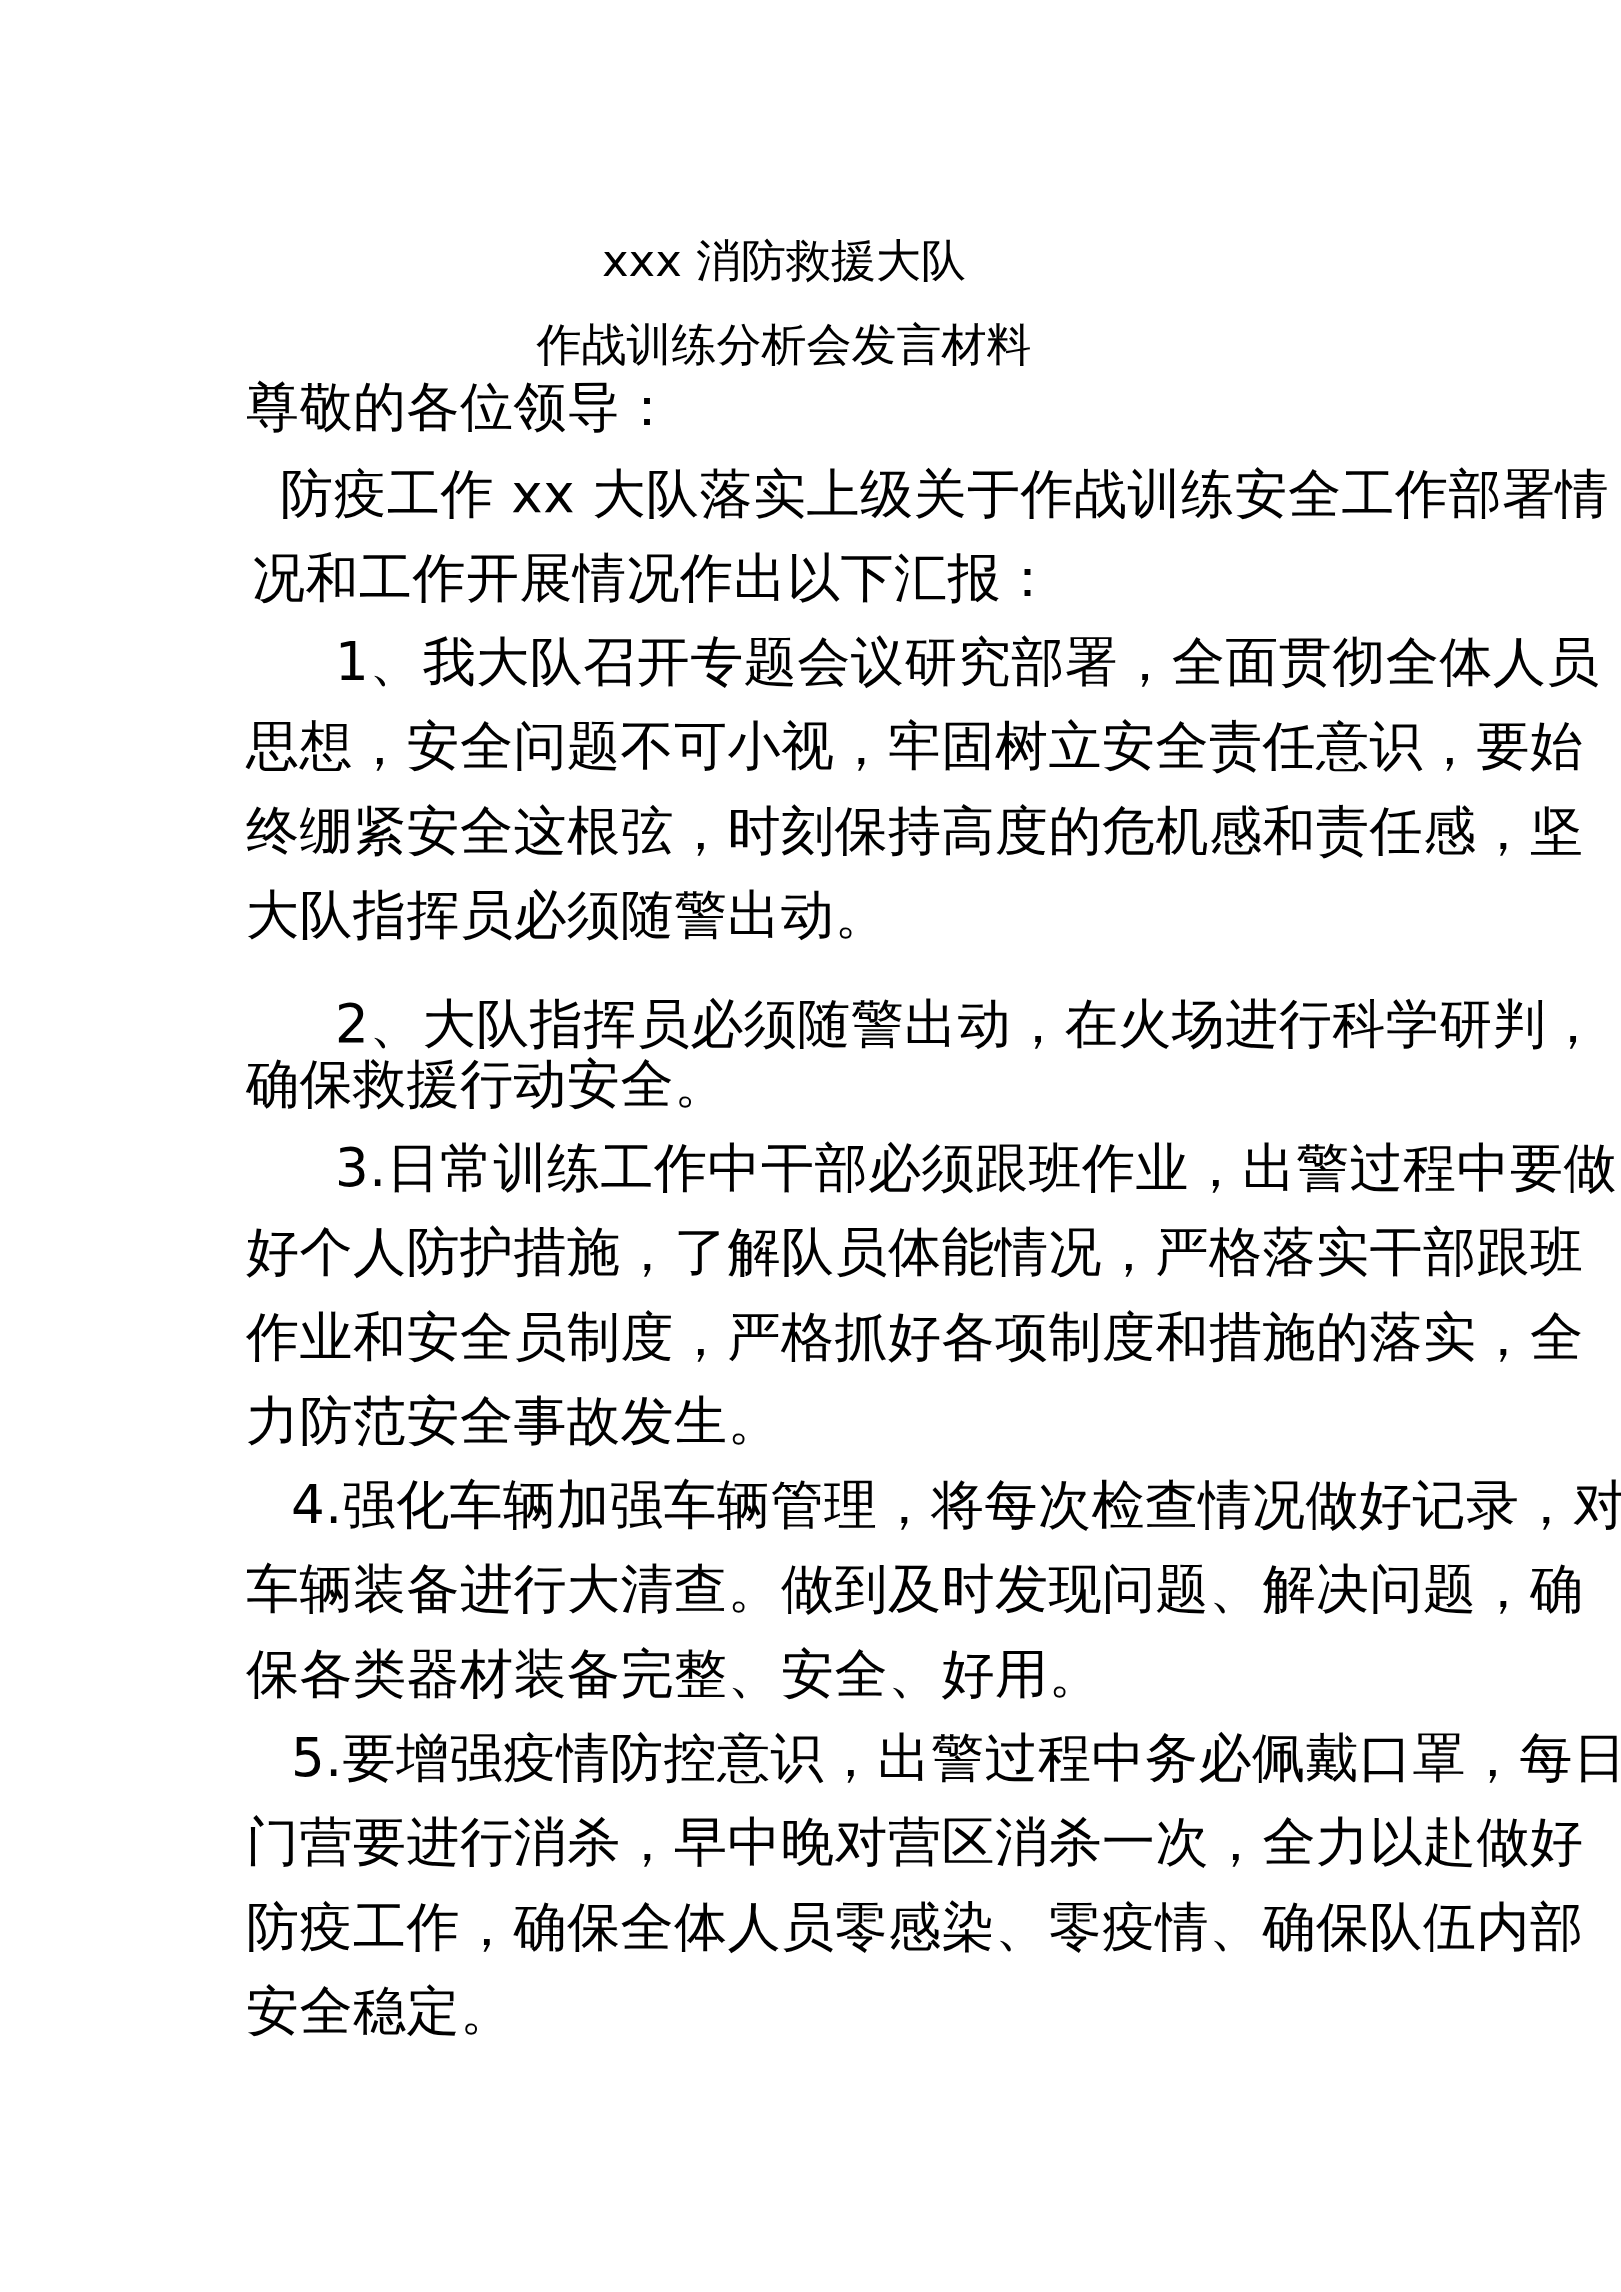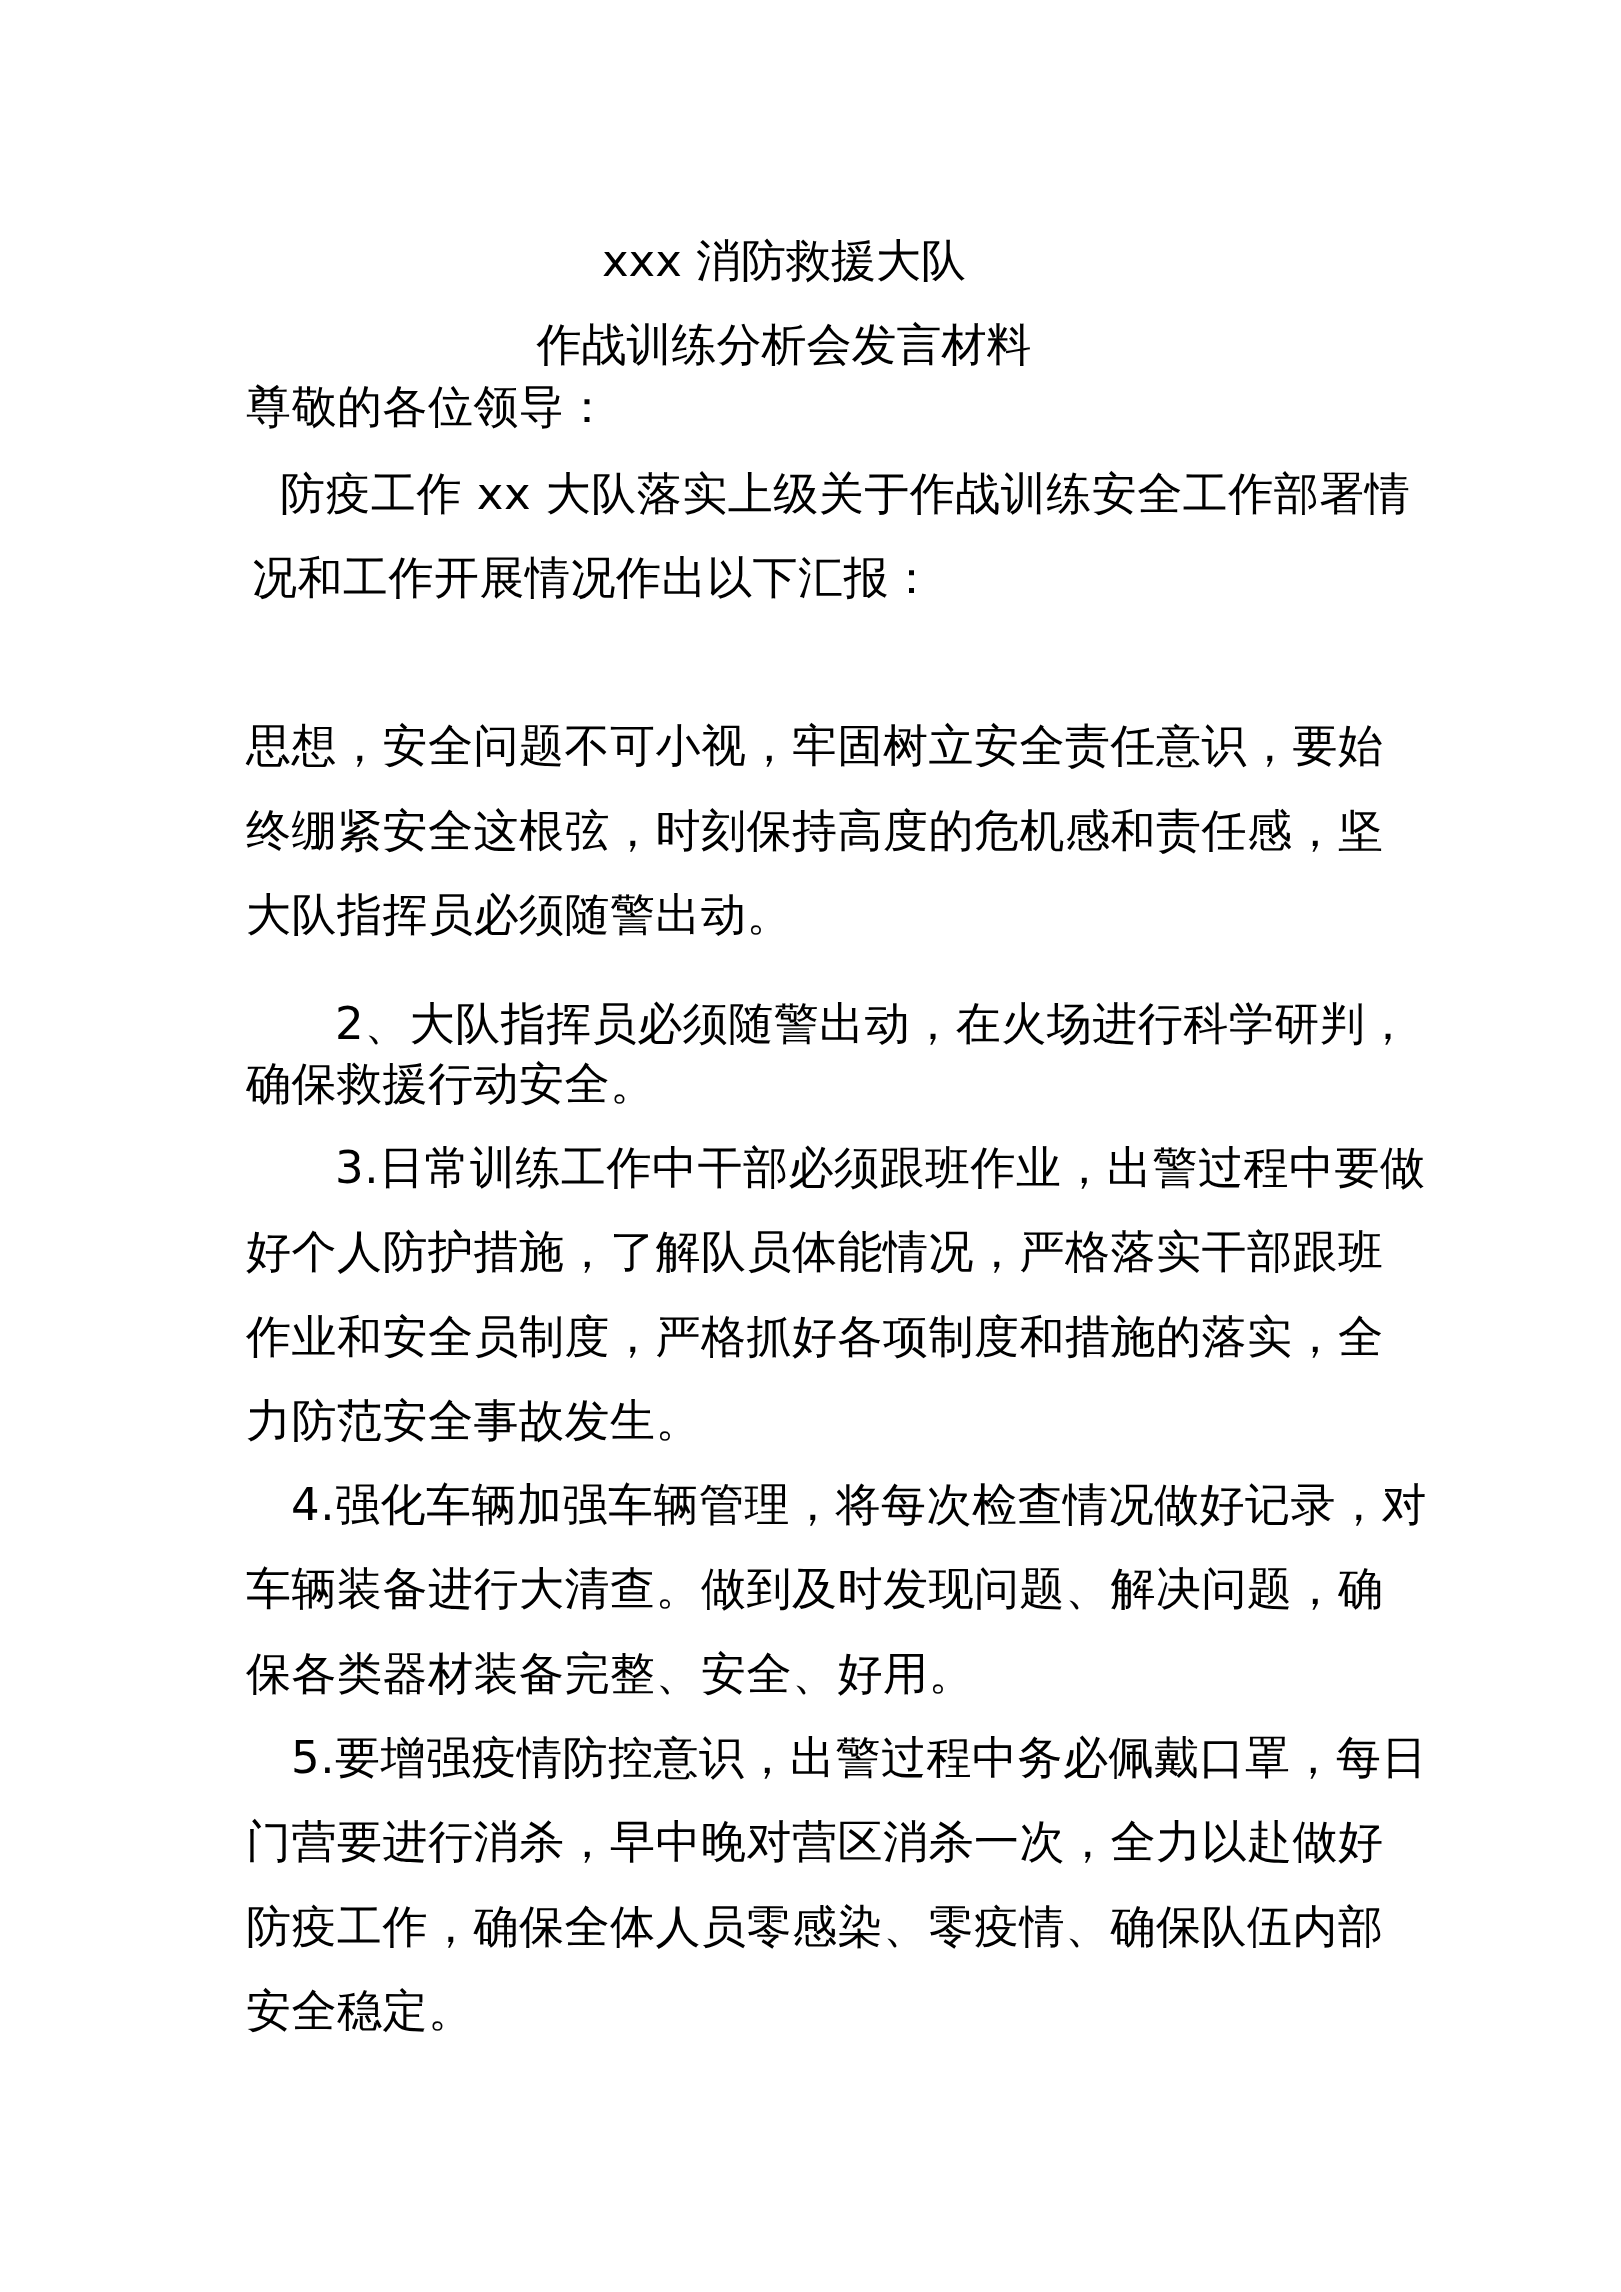--- a/index.html
+++ b/index.html
@@ -31,21 +31,21 @@
       font-size: 45px;
       line-height: 59px;
       white-space: nowrap;
     }
     .title-1 { top: 231px; }
     .title-2 { top: 315px; }
     .line {
       position: absolute;
       left: 246px;
       width: 1137px;
-      font-size: 45px;
+      font-size: 53px;
       line-height: 59px;
       white-space: nowrap;
       letter-spacing: 0.5px;
     }
     .indent-small { left: 280px; }
     .indent-num { left: 335px; }
     .indent-mid { left: 291px; }
   </style>
 </head>
 <body>
@@ -53,20 +53,21 @@
 <div class="page">
 
   <div class="title title-1">xxx 消防救援大队</div>
   <div class="title title-2">作战训练分析会发言材料</div>
 
   <div class="line" style="top:377px;">尊敬的各位领导：</div>
 
   <div class="line indent-small" style="top:464px;">防疫工作 xx 大队落实上级关于作战训练安全工作部署情</div>
   <div class="line" style="top:548px;margin-left:6px;">况和工作开展情况作出以下汇报：</div>
 
+  <div class="line indent-num" style="top:632px;">1、我大队召开专题会议研究部署，全面贯彻全体人员</div>
   <div class="line" style="top:716px;">思想，安全问题不可小视，牢固树立安全责任意识，要始</div>
   <div class="line" style="top:801px;">终绷紧安全这根弦，时刻保持高度的危机感和责任感，坚</div>
   <div class="line" style="top:885px;">大队指挥员必须随警出动。</div>
 
   <div class="line indent-num" style="top:969px;margin-top:25px;">2、大队指挥员必须随警出动，在火场进行科学研判，</div>
   <div class="line" style="top:1054px;">确保救援行动安全。</div>
 
   <div class="line indent-num" style="top:1138px;">3.日常训练工作中干部必须跟班作业，出警过程中要做</div>
   <div class="line" style="top:1222px;">好个人防护措施，了解队员体能情况，严格落实干部跟班</div>
   <div class="line" style="top:1307px;">作业和安全员制度，严格抓好各项制度和措施的落实，全</div>

